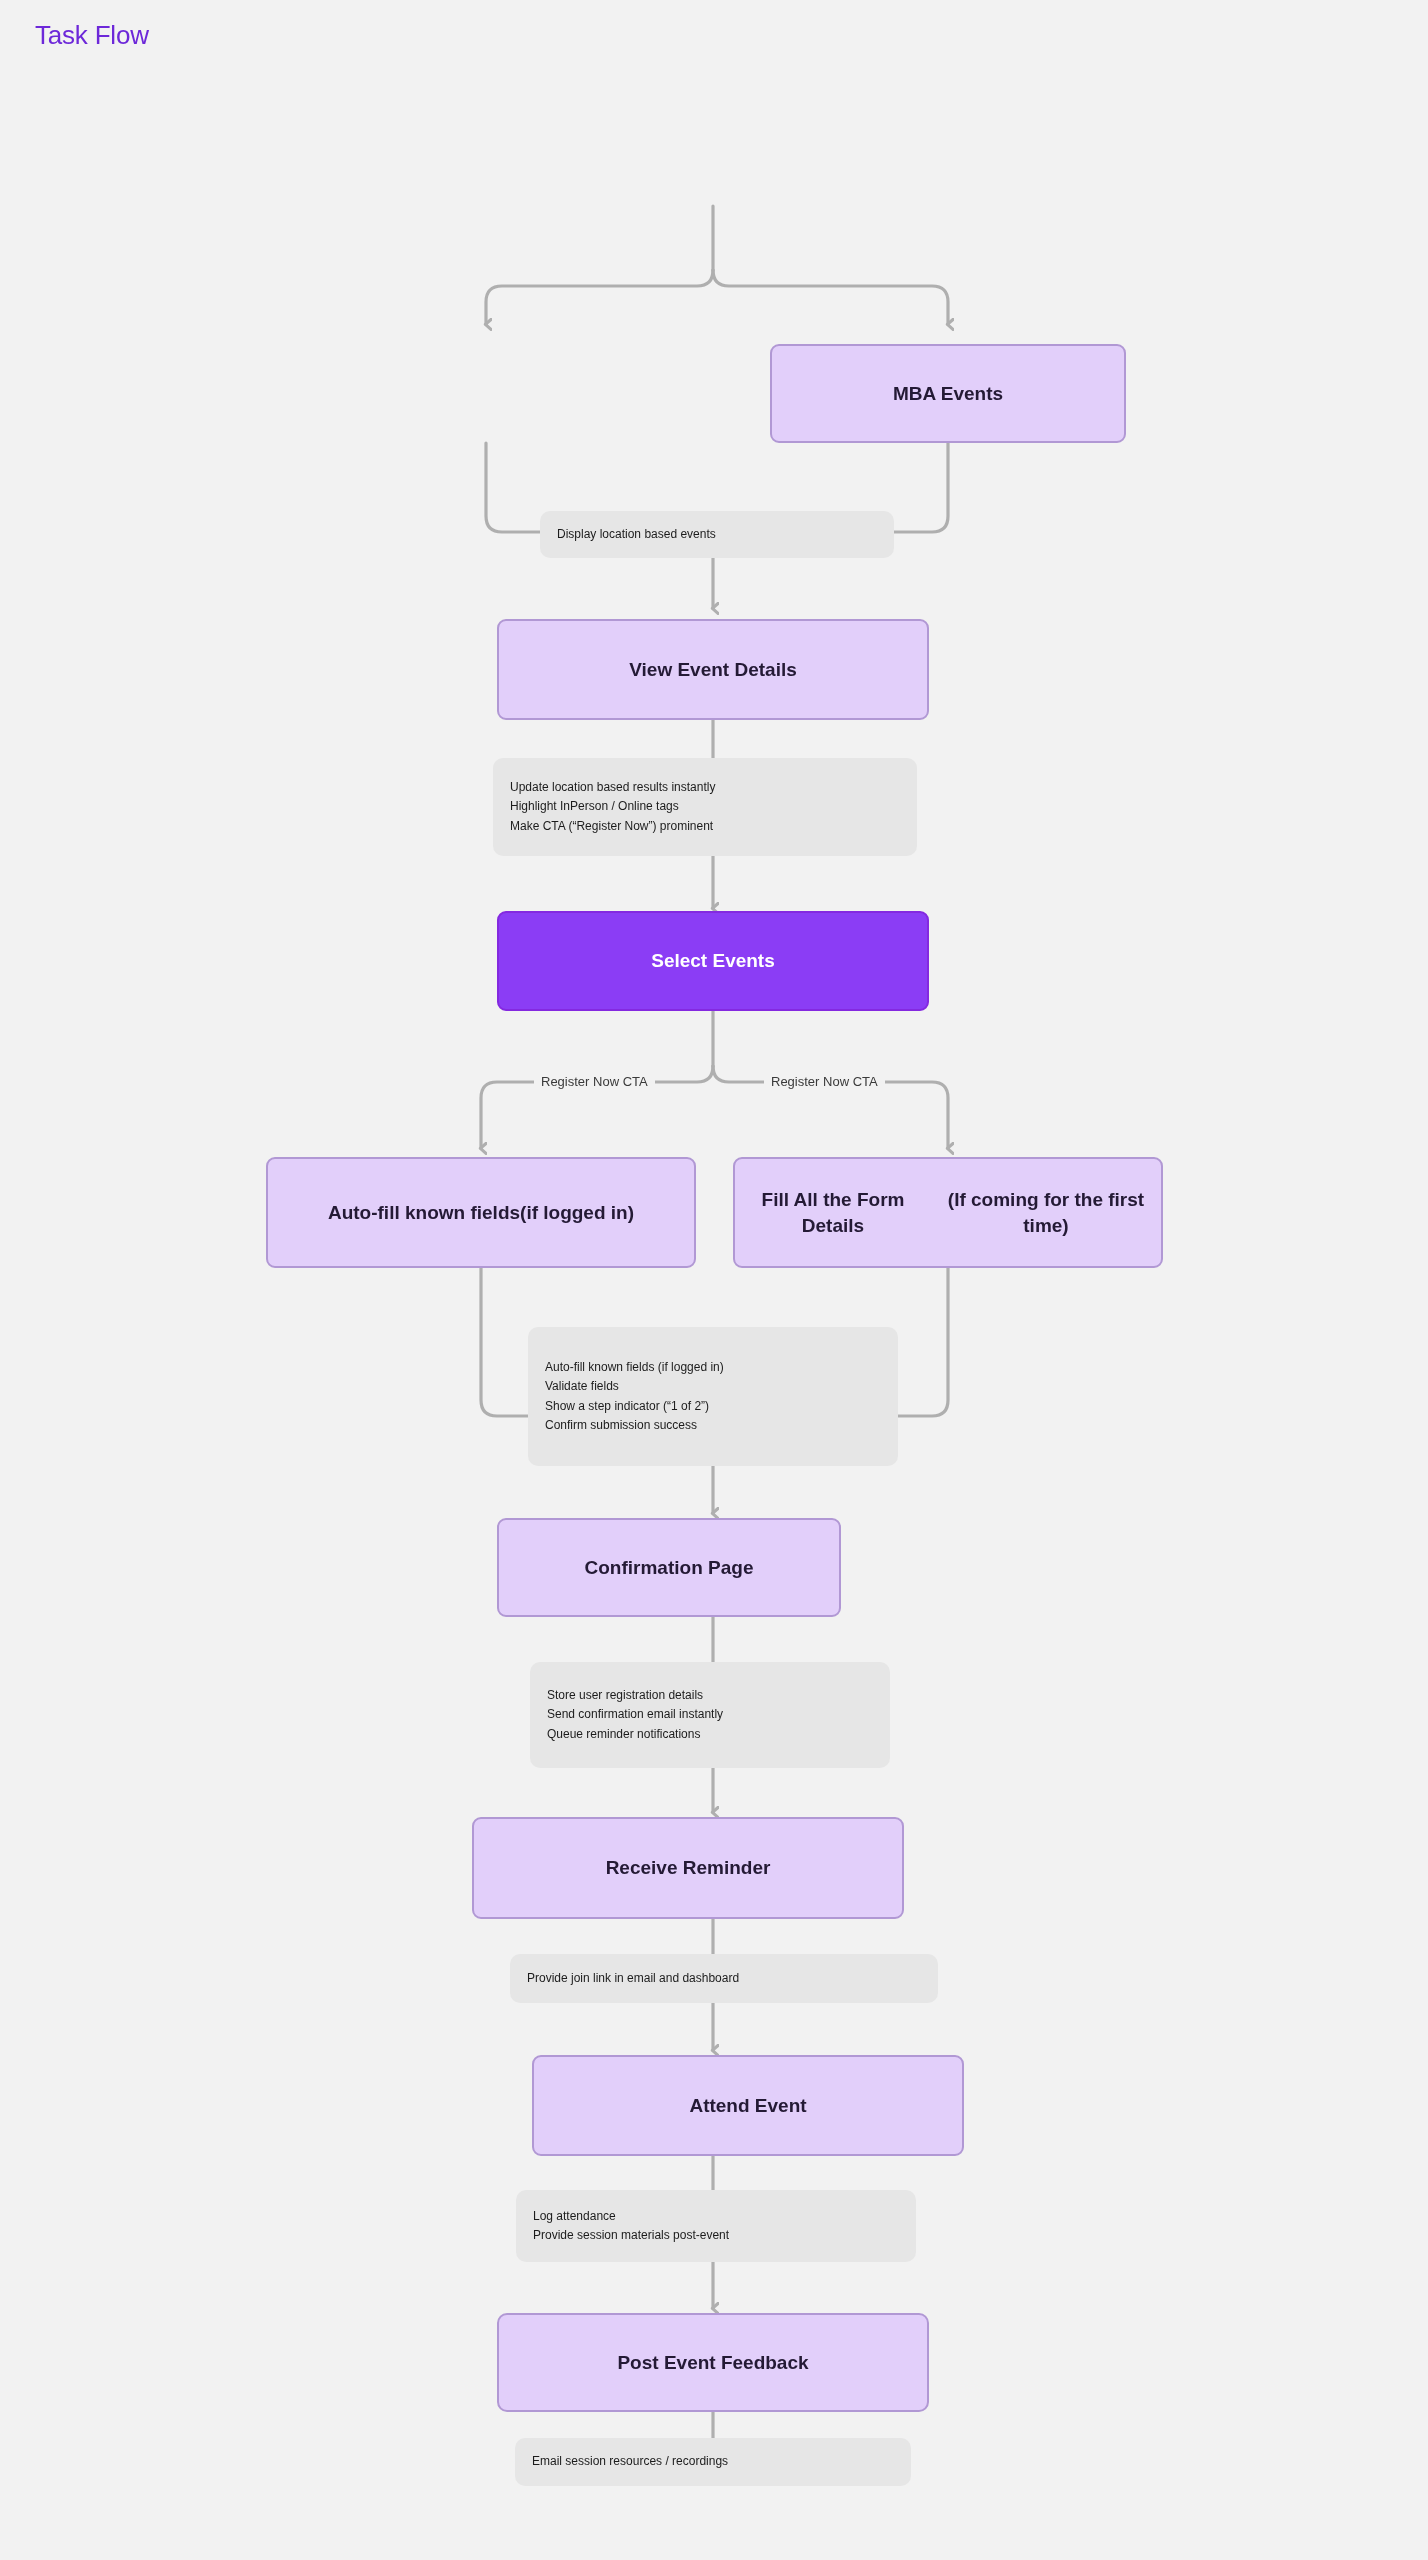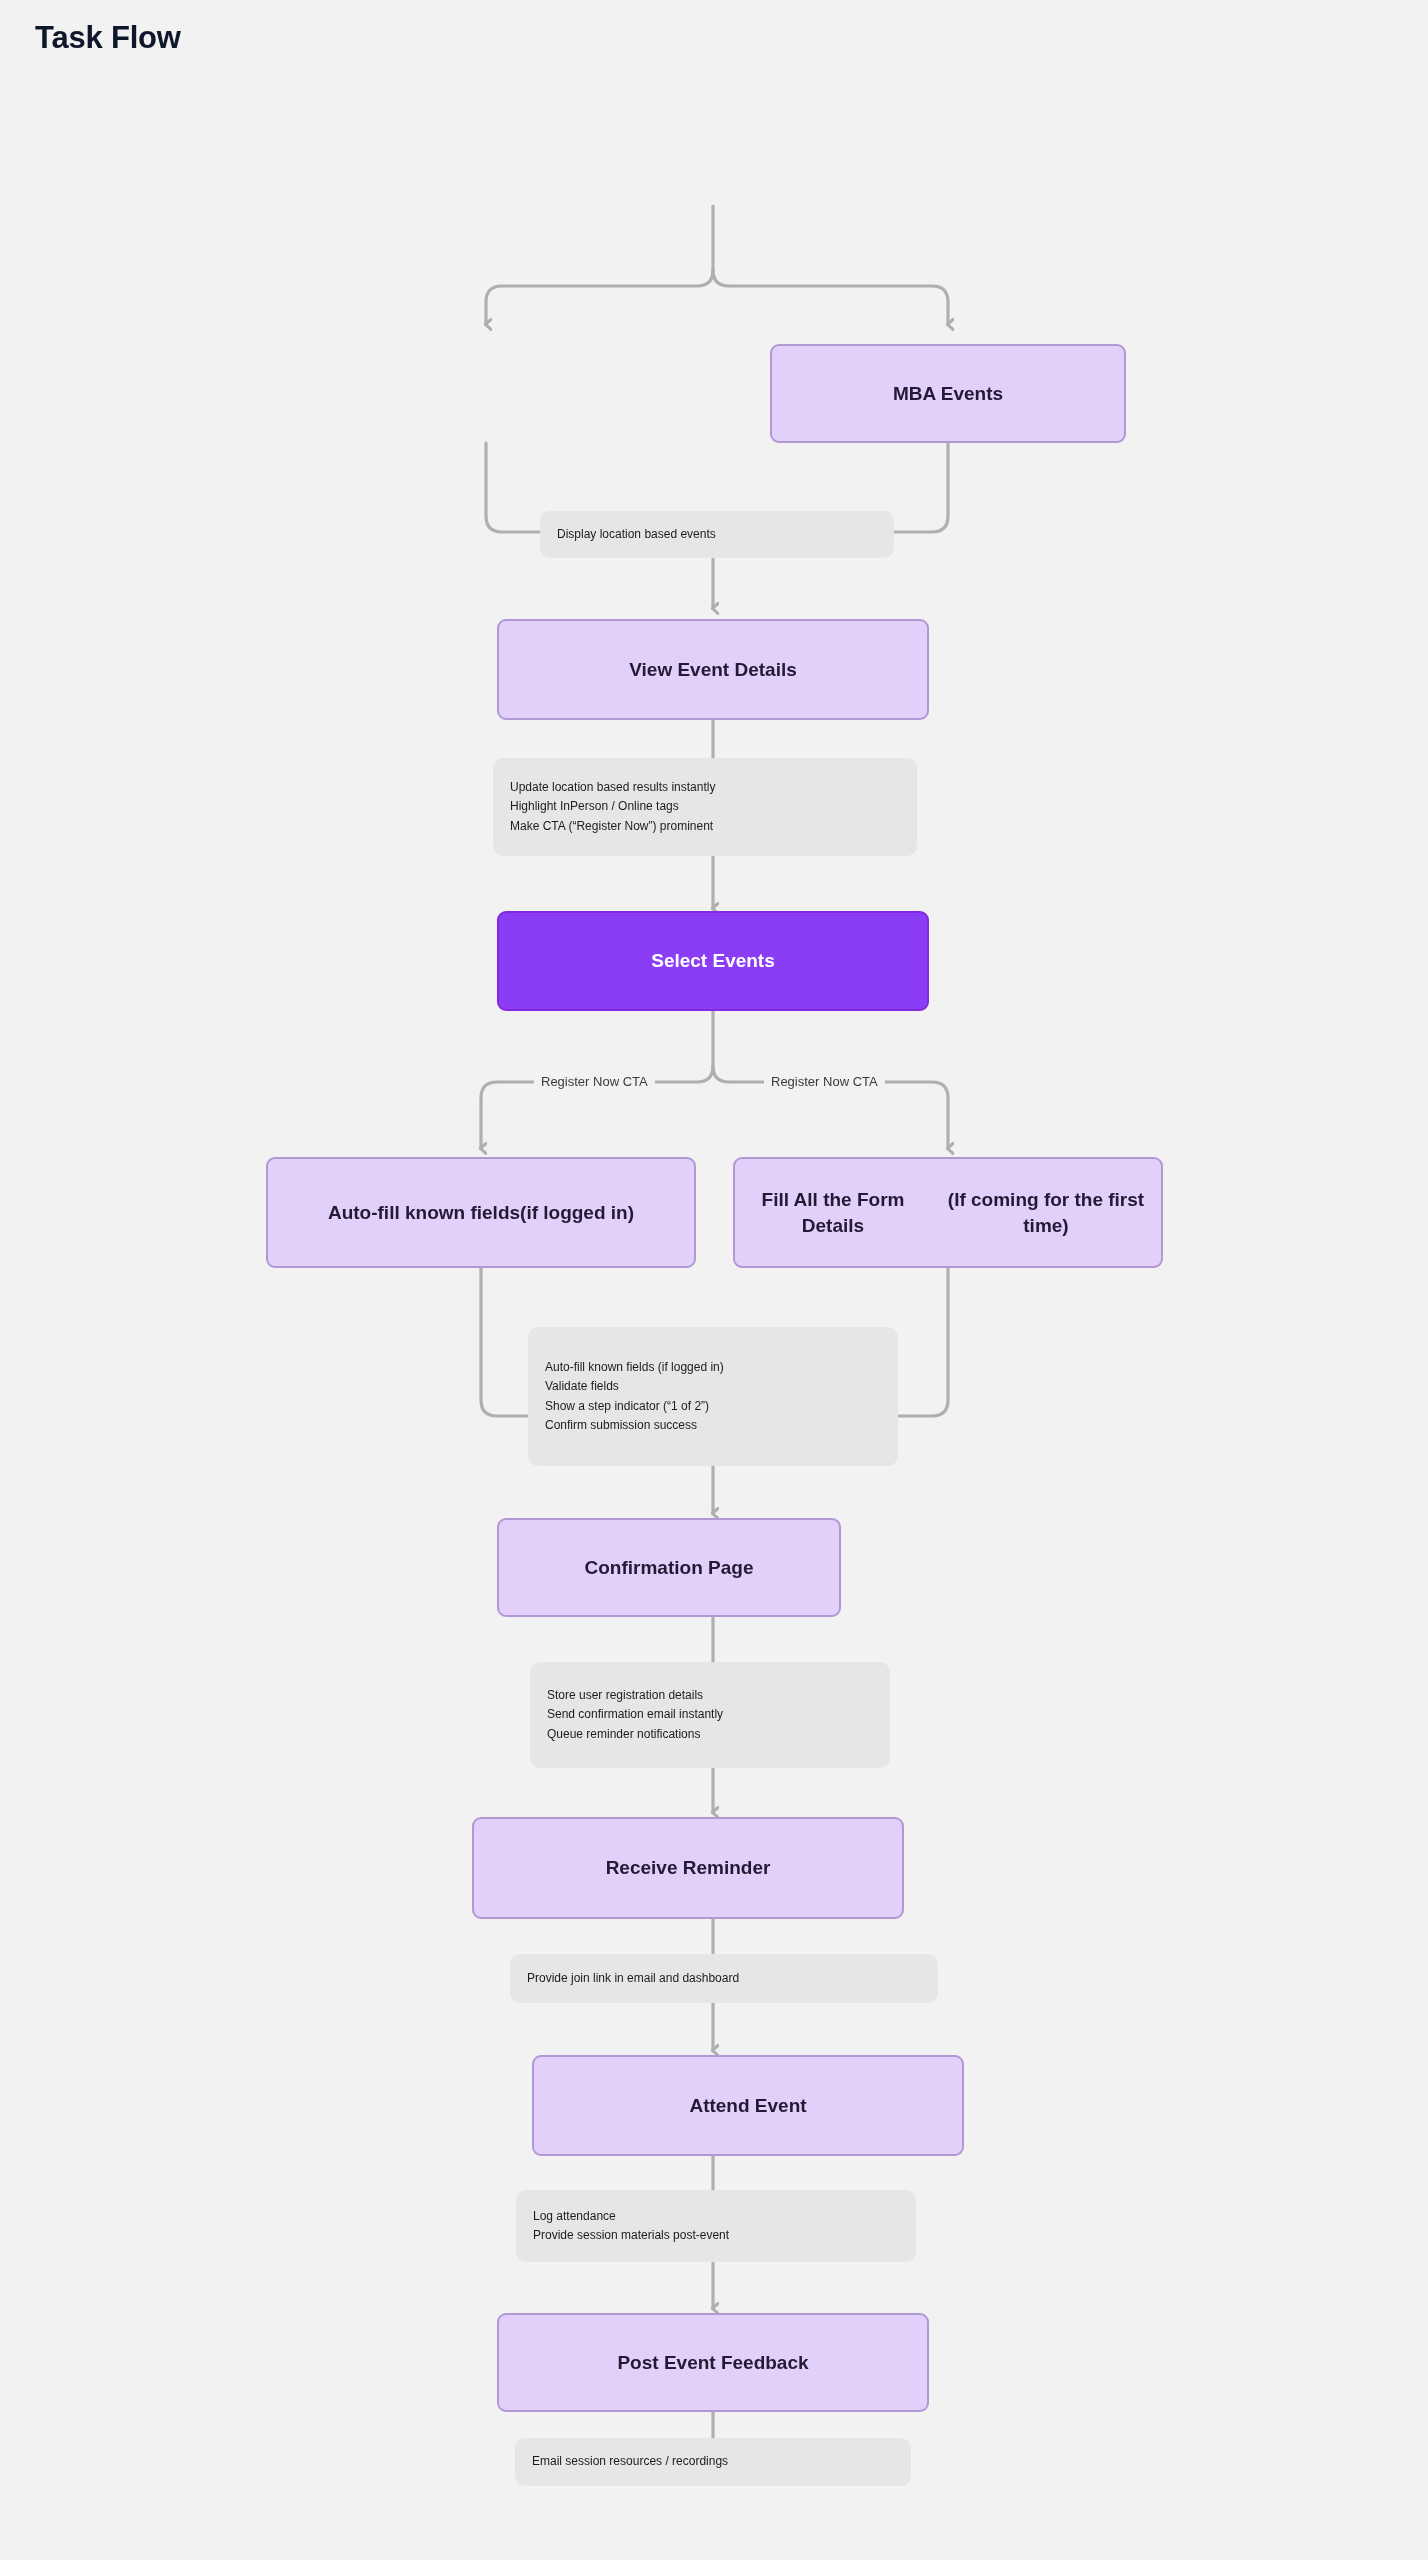--- a/index.html
+++ b/index.html
@@ -16,23 +16,23 @@
     overflow: hidden;
   }
   #wires {
     position: absolute; left: 0; top: 0;
     width: 1428px; height: 2560px;
     pointer-events: none;
   }
   .page-title {
     position: absolute;
     left: 35px; top: 20px;
-    font-size: 31px;
-    font-weight: bold;
-    color: #0f172a;
+    font-size: 26px;
+    font-weight: normal;
+    color: #6d28d9;
     letter-spacing: -0.2px;
   }
   .node {
     position: absolute;
     display: flex;
     align-items: center;
     justify-content: center;
     text-align: center;
     font-weight: bold;
     line-height: 1.35;
@@ -204,21 +204,21 @@
 
   <div class="node node-rect" style="left:497px; top:2055px; width:432px; height:101px;margin-left:35px;">
     <span>Attend Event</span>
   </div>
 
   <div class="note" style="left:516px; top:2190px; width:400px; height:72px;">
     <span>Log attendance</span>
     <span>Provide session materials post-event</span>
   </div>
 
-  <div class="node node-rect" style="left:497px; top:2313px; width:432px; height:99px;">
+  <div class="node node-rect" style="left:497px; top:2313px; width:432px; height:99px;border-radius:10px;">
     <span>Post Event Feedback</span>
   </div>
 
   <div class="note single" style="left:515px; top:2438px; width:396px; height:48px;">
     <span>Email session resources / recordings</span>
   </div>
 
 </div>
 
 </body></html>

